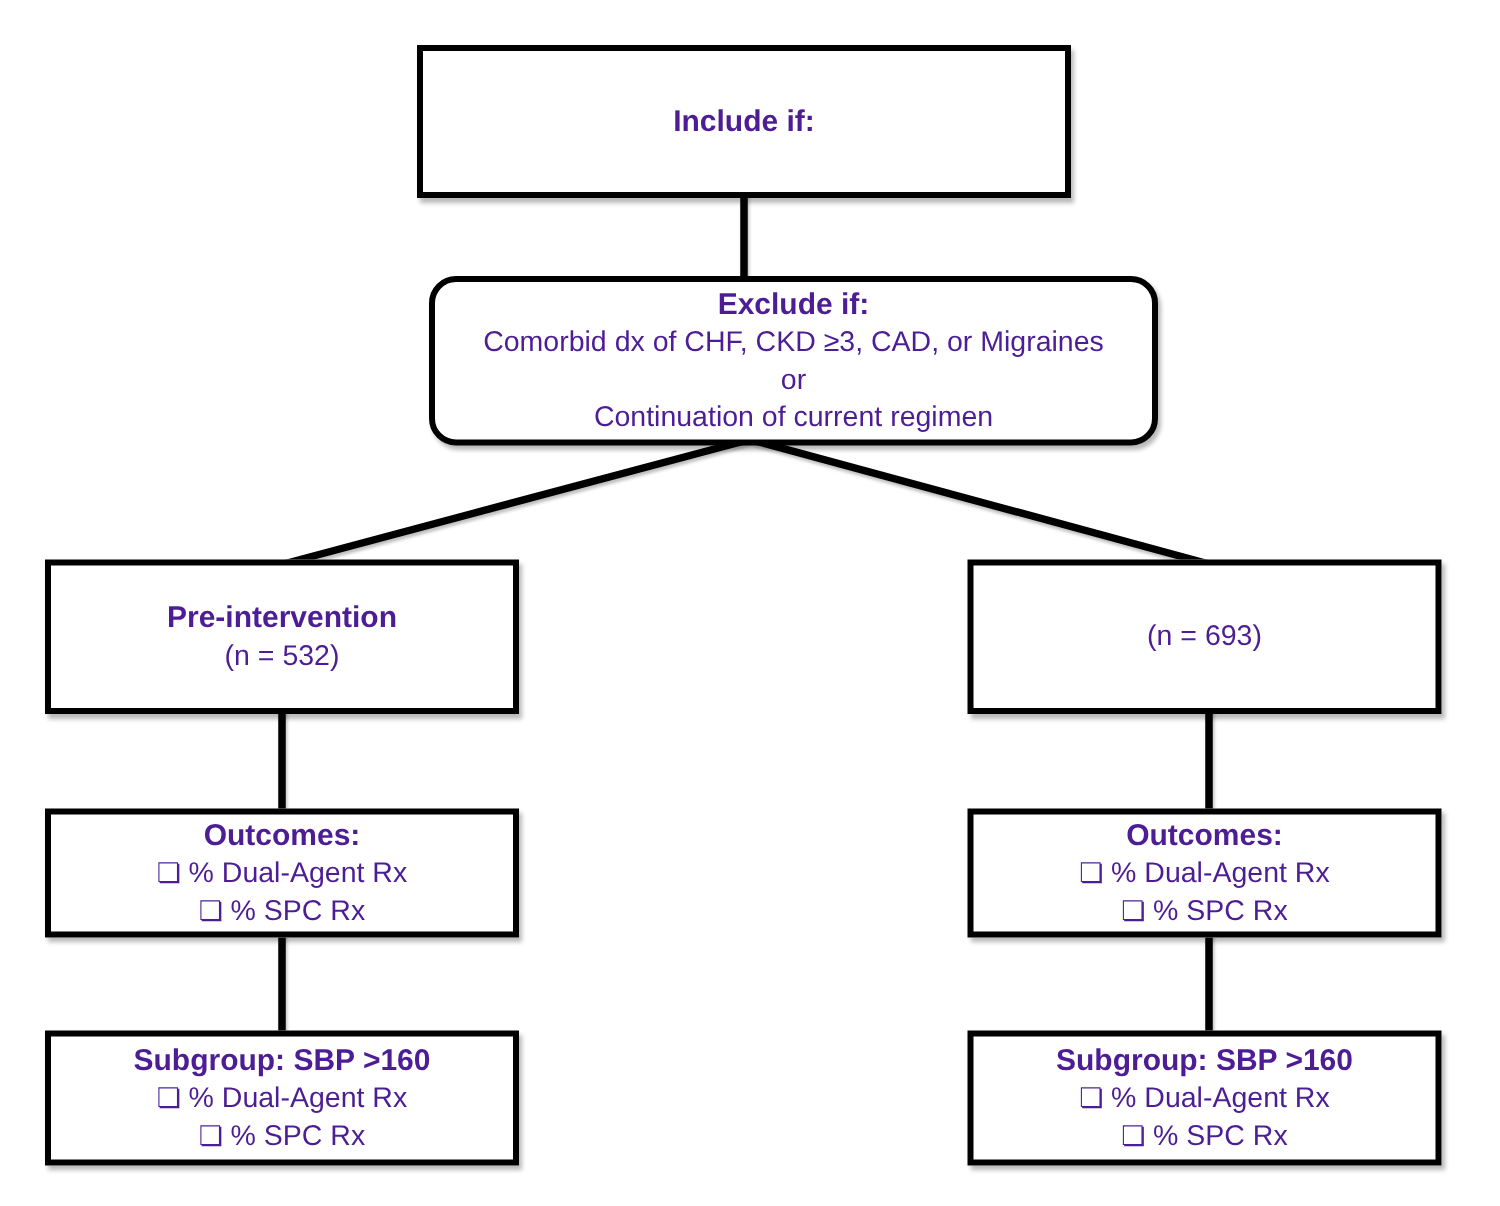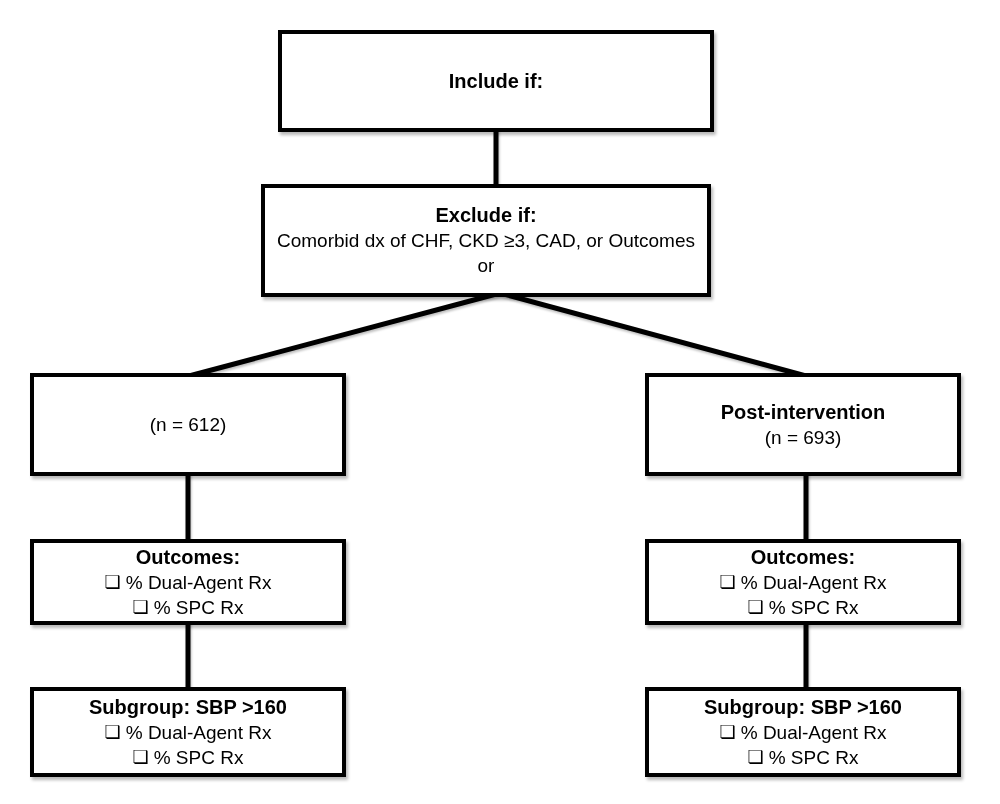--- a/index.html
+++ b/index.html
@@ -23,42 +23,42 @@
     border: 4px solid #000000;
     box-shadow: 2px 3px 3px rgba(0,0,0,0.28);
     display: flex;
     flex-direction: column;
     justify-content: center;
     align-items: center;
     text-align: center;
     z-index: 1;
     font-size: 19px;
     line-height: 25px;
-    color: #000000;
+    color: #4c1d95;
     padding: 2px 6px;
   }
   .box .title {
     font-weight: bold;
     font-size: 20px;
   }
   .box .line { white-space: nowrap; }
   .chk-line {
     display: flex;
     align-items: center;
     justify-content: center;
     white-space: nowrap;
   }
   .chk {
     font-size: 18px;
     margin-right: 5px;
     line-height: 25px;
   }
   
   #include-box   { left: 278px; top:  30px; width: 436px; height: 102px; }
-  #exclude-box   { left: 261px; top: 184px; width: 450px; height: 113px; }
+  #exclude-box   { left: 286px; top: 184px; width: 486px; height: 113px; border-radius: 18px; }
   #pre-box       { left:  30px; top: 373px; width: 316px; height: 103px; }
   #post-box      { left: 645px; top: 373px; width: 316px; height: 103px; }
   #outcomes-pre  { left:  30px; top: 539px; width: 316px; height:  86px; }
   #outcomes-post { left: 645px; top: 539px; width: 316px; height:  86px; }
   #subgroup-pre  { left:  30px; top: 687px; width: 316px; height:  90px; }
   #subgroup-post { left: 645px; top: 687px; width: 316px; height:  90px; }
 </style>
 </head>
 <body>
 
@@ -78,30 +78,31 @@
 
   <line x1="806" y1="621" x2="806" y2="691" stroke="#000" stroke-width="5"></line>
 </svg>
 
 <div class="box" id="include-box">
   <div class="title">Include if:</div>
 </div>
 
 <div class="box" id="exclude-box">
   <div class="title">Exclude if:</div>
-  <div class="line">Comorbid dx of CHF, CKD ≥3, CAD, or Outcomes</div>
+  <div class="line">Comorbid dx of CHF, CKD ≥3, CAD, or Migraines</div>
   <div class="line">or</div>
+  <div class="line">Continuation of current regimen</div>
 </div>
 
 <div class="box" id="pre-box">
-  <div class="line">(n = 612)</div>
+  <div class="title">Pre-intervention</div>
+  <div class="line">(n = 532)</div>
 </div>
 
 <div class="box" id="post-box">
-  <div class="title">Post-intervention</div>
   <div class="line">(n = 693)</div>
 </div>
 
 <div class="box" id="outcomes-pre">
   <div class="title">Outcomes:</div>
   <div class="chk-line">
     <span class="chk">❏</span>
     <span>% Dual-Agent Rx</span>
   </div>
   <div class="chk-line">

